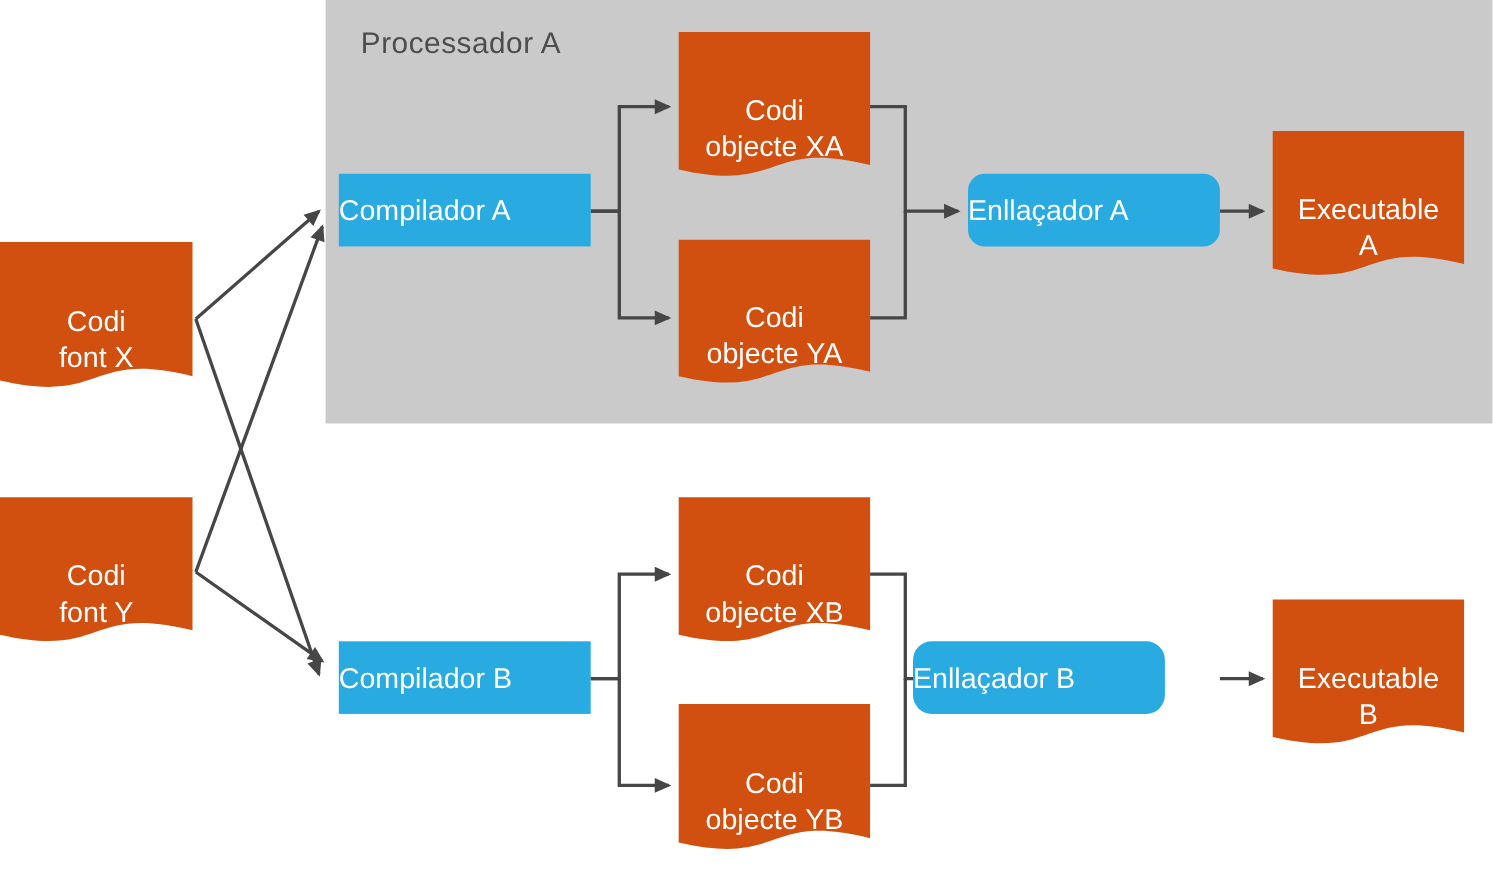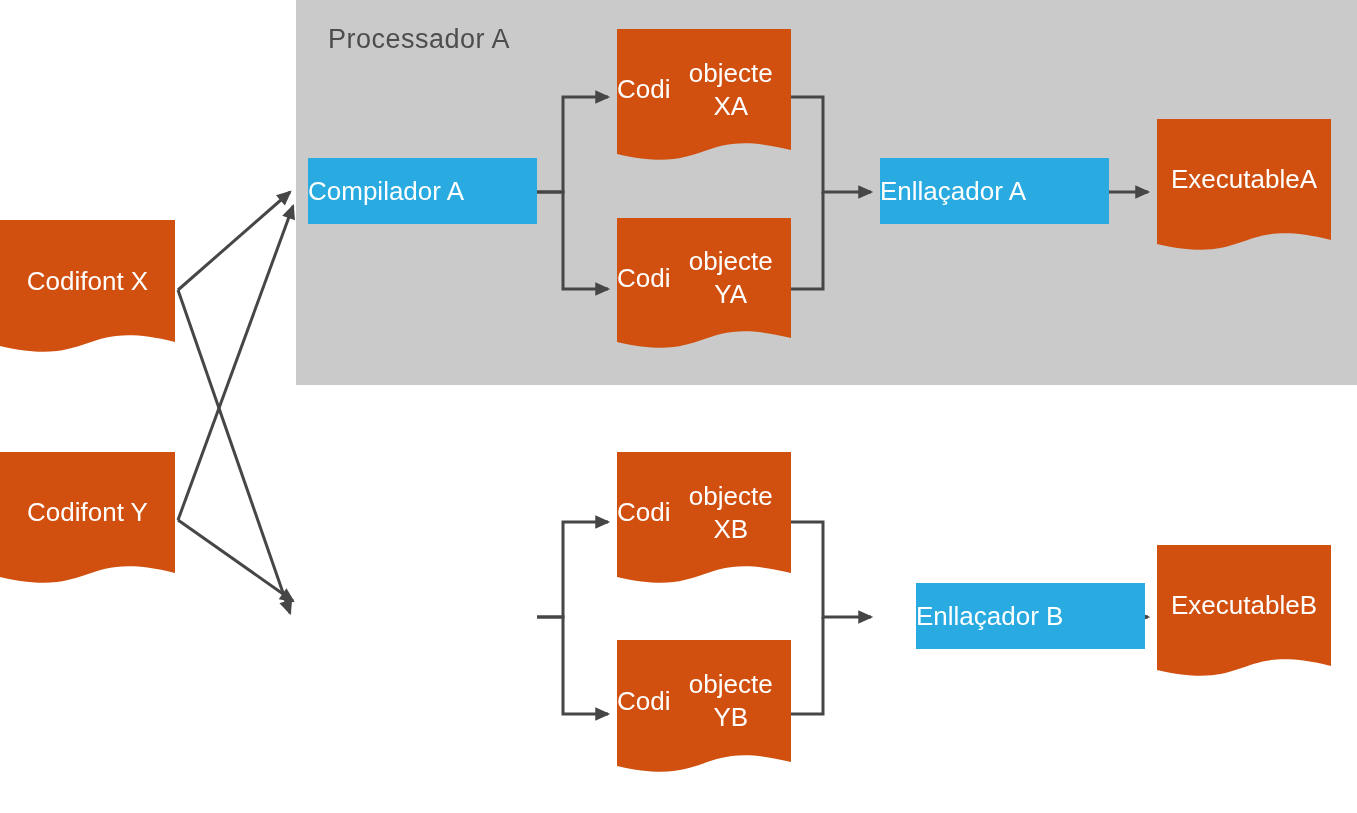--- a/index.html
+++ b/index.html
@@ -24,27 +24,27 @@
   .wire{fill:none;stroke:var(--arrow);stroke-width:3;}
   .doc{fill:var(--orange);stroke:none;}
   .arrowhead{fill:var(--arrow);}
   .procbox{
     position:absolute;width:229px;height:66px;background:var(--cyan);
     display:flex;align-items:center;
     color:var(--label_text);font-size:26px;white-space:nowrap;
   }
   .doclabel{
     position:absolute;width:174px;height:121px;
-    display:flex;flex-direction:row;align-items:center;justify-content:center;
+    display:flex;flex-direction:column;align-items:center;justify-content:flex-end;
     color:var(--label_text);font-size:26px;line-height:33px;text-align:center;
   }
   .box-comp-a{left:308px;top:158px;}
-  .box-link-a{left:880px;top:158px;}
+  .box-link-a{left:880px;top:158px;border-radius:15px;}
   .box-comp-b{left:308px;top:583px;}
-  .box-link-b{left:916px;top:583px;}
+  .box-link-b{left:830px;top:583px;border-radius:17px;}
   .lbl-font-x{left:0;top:220px;width:175px;height:122px;}
   .lbl-font-y{left:0;top:452px;width:175px;height:121px;}
   .lbl-obj-xa{left:617px;top:29px;}
   .lbl-obj-ya{left:617px;top:218px;height:120px;}
   .lbl-obj-xb{left:617px;top:452px;}
   .lbl-obj-yb{left:617px;top:640px;height:122px;}
   .lbl-exe-a{left:1157px;top:119px;}
   .lbl-exe-b{left:1157px;top:545px;}
 </style>
 </head>
@@ -89,20 +89,23 @@
     <path class="wire" marker-end="url(#ah)" d="M791 522 L823 522 L823 617 L871 617"></path>
     <path class="wire" marker-end="url(#ah)" d="M1109 617 L1148 617"></path>
   </svg>
 
   <div class="procbox box-comp-a">
     <span>Compilador A</span>
   </div>
   <div class="procbox box-link-a">
     <span>Enllaçador A</span>
   </div>
+  <div class="procbox box-comp-b">
+    <span>Compilador B</span>
+  </div>
   <div class="procbox box-link-b">
     <span>Enllaçador B</span>
   </div>
 
   <div class="doclabel lbl-font-x">
     <span>Codi</span>
     <span>font X</span>
   </div>
   <div class="doclabel lbl-font-y">
     <span>Codi</span>

